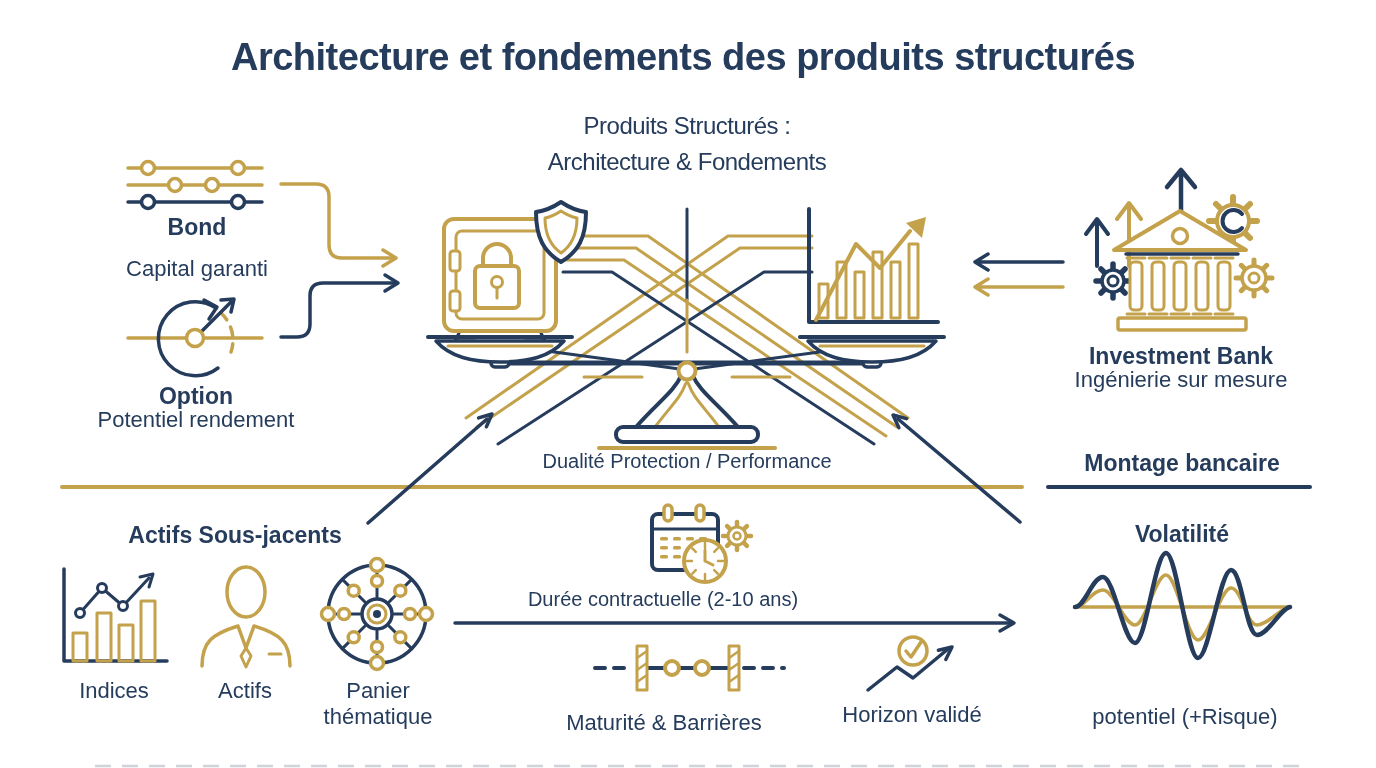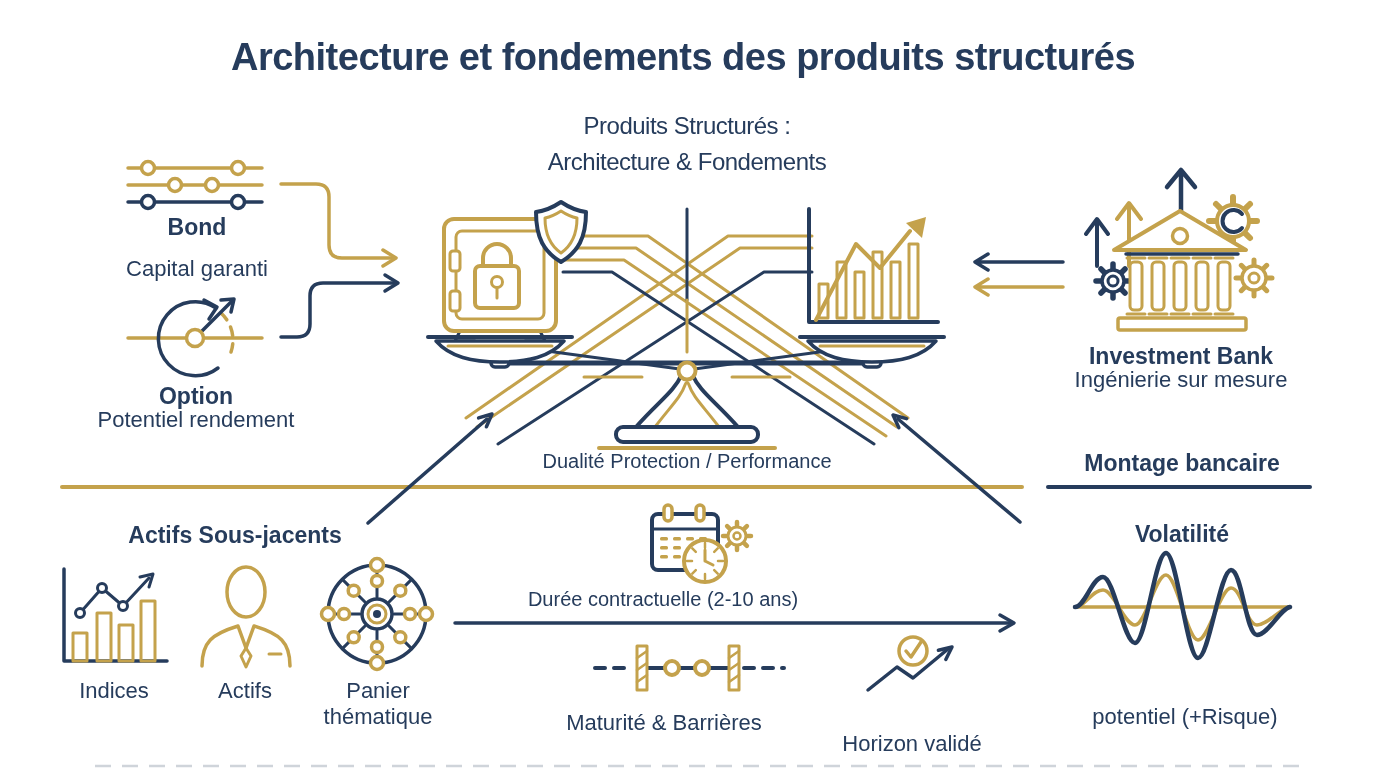--- a/index.html
+++ b/index.html
@@ -301,18 +301,18 @@
   <div class="txt t-b" style="left:1182px;top:450px;">Montage bancaire</div>
 
   <div class="txt t-b" style="left:235px;top:522px;">Actifs Sous-jacents</div>
   <div class="txt t-r" style="left:114px;top:678px;">Indices</div>
   <div class="txt t-r" style="left:245px;top:678px;">Actifs</div>
   <div class="txt t-r" style="left:378px;top:678px;">Panier</div>
   <div class="txt t-r" style="left:378px;top:704px;">thématique</div>
 
   <div class="txt t-m" style="left:663px;top:588px;">Durée contractuelle (2-10 ans)</div>
   <div class="txt t-r" style="left:664px;top:702px;margin-top:8px;">Maturité &amp; Barrières</div>
-  <div class="txt t-r" style="left:912px;top:702px;margin-top:29px;">Horizon validé</div>
+  <div class="txt t-r" style="left:912px;top:702px;">Horizon validé</div>
 
   <div class="txt t-b" style="left:1182px;top:521px;">Volatilité</div>
   <div class="txt t-r" style="left:1185px;top:704px;">potentiel (+Risque)</div>
 
 </div>
 
 </body></html>

